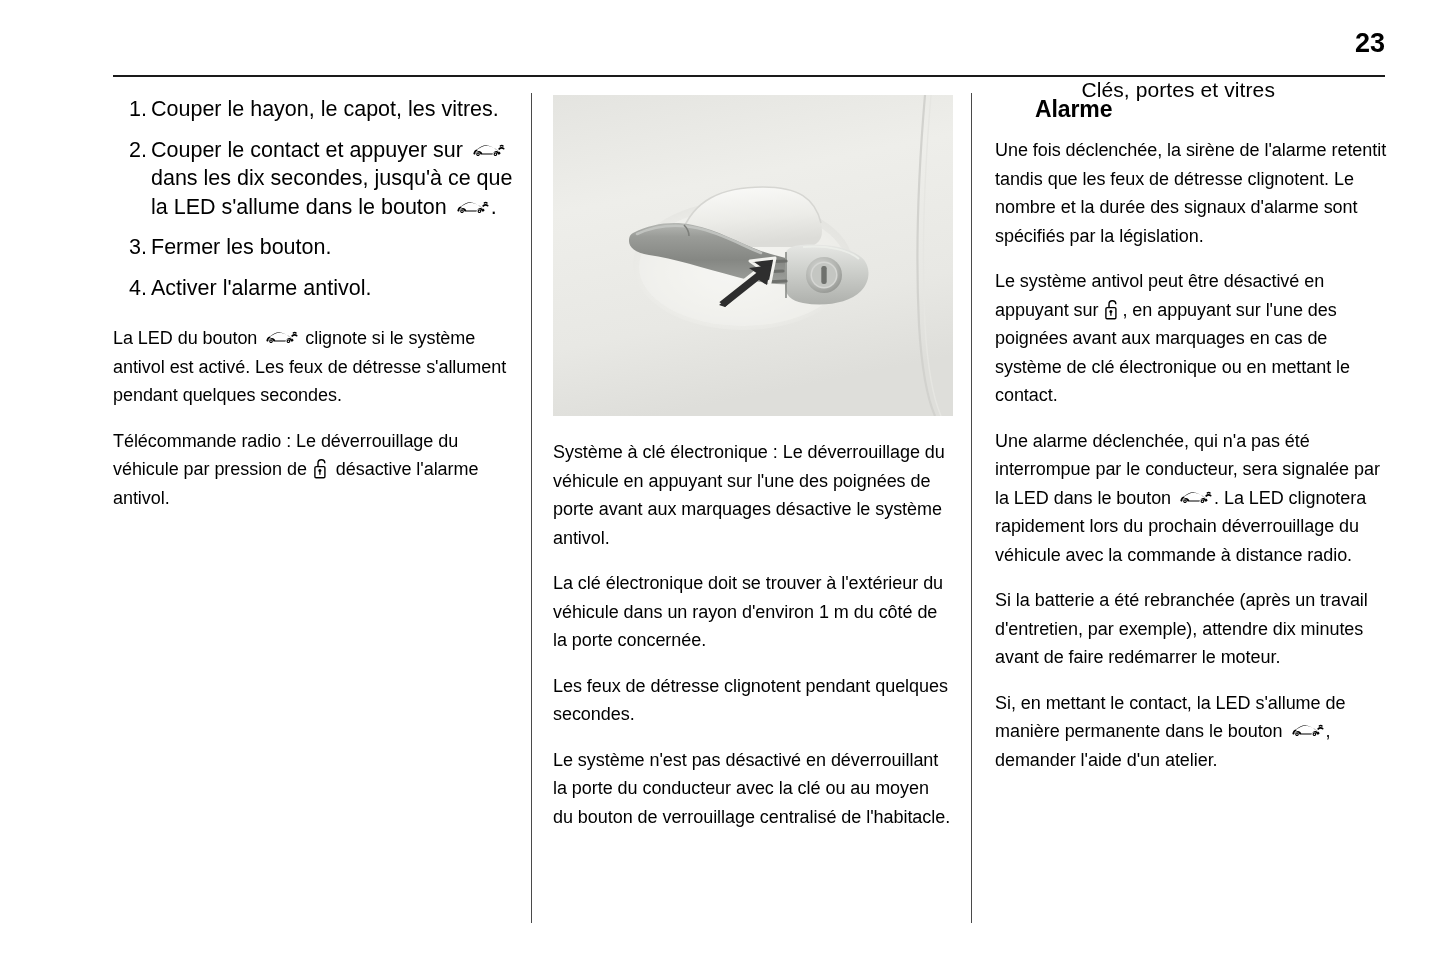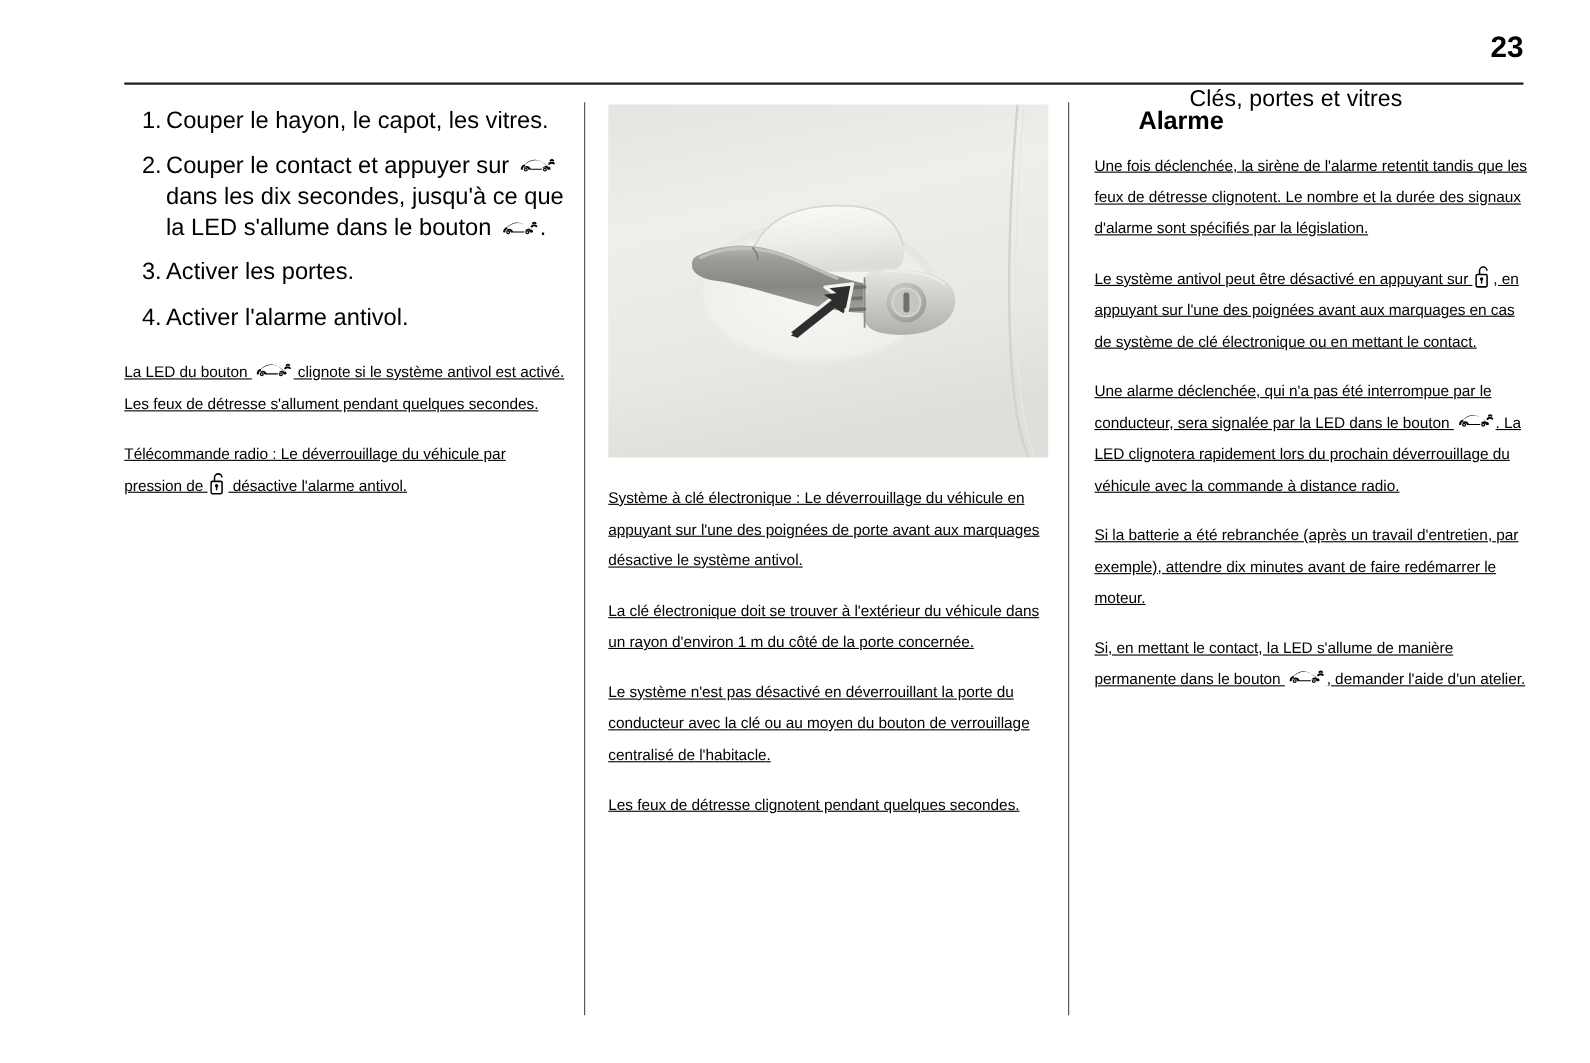--- a/index.html
+++ b/index.html
@@ -66,26 +66,25 @@
     position: absolute;
     top: 95px;
     width: 400px;
   }
   .col-left   { left: 113px; }
   .col-mid    { left: 553px; }
   .col-right  { left: 995px; }
 
   
   .body-text {
-    font-size: 14px;
+    font-size: 18px;
     line-height: 28.5px;
     margin: 0 0 17px 0;
     text-align: left;
     letter-spacing: -0.05px;
-    text-decoration: underline;
   }
   .section-head {
     font-size: 23px;
     font-weight: bold;
     margin: 10px 0 13px 0;
     line-height: 28px;
     letter-spacing: -0.1px;
   }
   .section-head.first { margin-top: 0; margin-left: 40px; }
 
@@ -161,21 +160,21 @@
             <g fill="#000">
               <path d="M5.2 12.2c0-1.0 .8-1.8 1.8-1.8s1.8 .8 1.8 1.8-.8 1.8-1.8 1.8-1.8-.8-1.8-1.8zm1.8-.7a.7.7 0 100 1.4 .7.7 0 000-1.4z"></path>
               <path d="M22.6 12.2c0-1.0 .8-1.8 1.8-1.8s1.8 .8 1.8 1.8-.8 1.8-1.8 1.8-1.8-.8-1.8-1.8zm1.8-.7a.7.7 0 100 1.4 .7.7 0 000-1.4z"></path>
               <path d="M2.4 11.5c.5-2.5 1.6-3.6 3.2-4.0 1.6-.4 3.0-1.6 5.0-2.6 2.1-1.0 4.6-1.3 7.0-1.0 2.6 .3 4.9 1.6 6.7 2.9 1.9 1.4 3.2 2.3 4.1 2.9 .9 .6 1.2 1.2 1.1 1.9-.1 .5-.5 .8-1.1 .8h-1.4a2.9 2.9 0 00-5.6 0H9.6a2.9 2.9 0 00-5.6 0H3.2c-.6 0-.9-.4-.8-.9zm3.9-2.4c-1.0 .3-1.7 .9-2.1 2.3h.6c.5-1.4 1.8-2.4 3.2-2.4 1.5 0 2.8 1.0 3.3 2.4h10.7c.5-1.4 1.8-2.4 3.3-2.4 1.1 0 2.1 .6 2.7 1.4 .3-.4-.1-.8-.9-1.3-1.0-.7-2.3-1.6-4.2-3.0-1.7-1.2-3.8-2.4-6.2-2.7-2.2-.2-4.4 .1-6.3 1.0-2.0 1.0-3.3 2.2-4.1 2.7z"></path>
               <path d="M28.9 4.6a.9.9 0 01.1-1.3c1.1-.9 2.6-.9 3.6 .1a.9.9 0 01-1.3 1.2c-.4-.4-1.0-.4-1.4 0a.9.9 0 01-1.0 0z"></path>
               <path d="M27.6 7.5a.85.85 0 01.0-1.2c1.6-1.6 4.0-1.8 5.6-.3a.85.85 0 01-1.1 1.3c-.9-.8-2.3-.7-3.2 .2a.85.85 0 01-1.3 0z"></path>
             </g>
           </svg></span><span>.</span>
     </li>
     <li>
-      <span class="num">3.</span><span>Activer les portes.</span>
+      <span class="num">3.</span><span>Fermer les bouton.</span>
     </li>
     <li>
       <span class="num">4.</span><span>Activer l'alarme antivol.</span>
     </li>
   </ol>
 
   <p class="body-text"><span>La LED du bouton </span><span class="icon-inline icon-car-alarm"><svg viewBox="0 0 34 18" width="34" height="18" xmlns="http://www.w3.org/2000/svg">
           <g fill="#000">
             <path d="M5.2 12.2c0-1.0 .8-1.8 1.8-1.8s1.8 .8 1.8 1.8-.8 1.8-1.8 1.8-1.8-.8-1.8-1.8zm1.8-.7a.7.7 0 100 1.4 .7.7 0 000-1.4z"></path>
             <path d="M22.6 12.2c0-1.0 .8-1.8 1.8-1.8s1.8 .8 1.8 1.8-.8 1.8-1.8 1.8-1.8-.8-1.8-1.8zm1.8-.7a.7.7 0 100 1.4 .7.7 0 000-1.4z"></path>
@@ -283,22 +282,22 @@
         <line x1="212" y1="187" x2="233" y2="186"></line>
       </g>
 
       <path d="M164 207 L207 173 L197 166 L222 163 L217 188 L208 181 L172 214 Z" fill="#2e2e2e" stroke="#f3f3ef" stroke-width="3" stroke-linejoin="round"></path>
       <path d="M166 210 L205 179 L196 173 L218 170 L214 190 L206 185 L172 212 Z" fill="#2e2e2e"></path>
     </svg>
   </div>
 
   <p class="body-text">Système à clé électronique : Le déverrouillage du véhicule en appuyant sur l'une des poignées de porte avant aux marquages désactive le système antivol.</p>
   <p class="body-text">La clé électronique doit se trouver à l'extérieur du véhicule dans un rayon d'environ 1 m du côté de la porte concernée.</p>
+  <p class="body-text">Les feux de détresse clignotent pendant quelques secondes.</p>
   <p class="body-text">Le système n'est pas désactivé en déverrouillant la porte du conducteur avec la clé ou au moyen du bouton de verrouillage centralisé de l'habitacle.</p>
-  <p class="body-text">Les feux de détresse clignotent pendant quelques secondes.</p>
 
 </div>
 
 <div class="column col-right">
 
   <h2 class="section-head first">Alarme</h2>
 
   <p class="body-text">Une fois déclenchée, la sirène de l'alarme retentit tandis que les feux de détresse clignotent. Le nombre et la durée des signaux d'alarme sont spécifiés par la législation.</p>
 
   <p class="body-text"><span>Le système antivol peut être désactivé en appuyant sur </span><span class="icon-inline icon-unlock"><svg viewBox="0 0 15 21" width="15" height="21" xmlns="http://www.w3.org/2000/svg">

